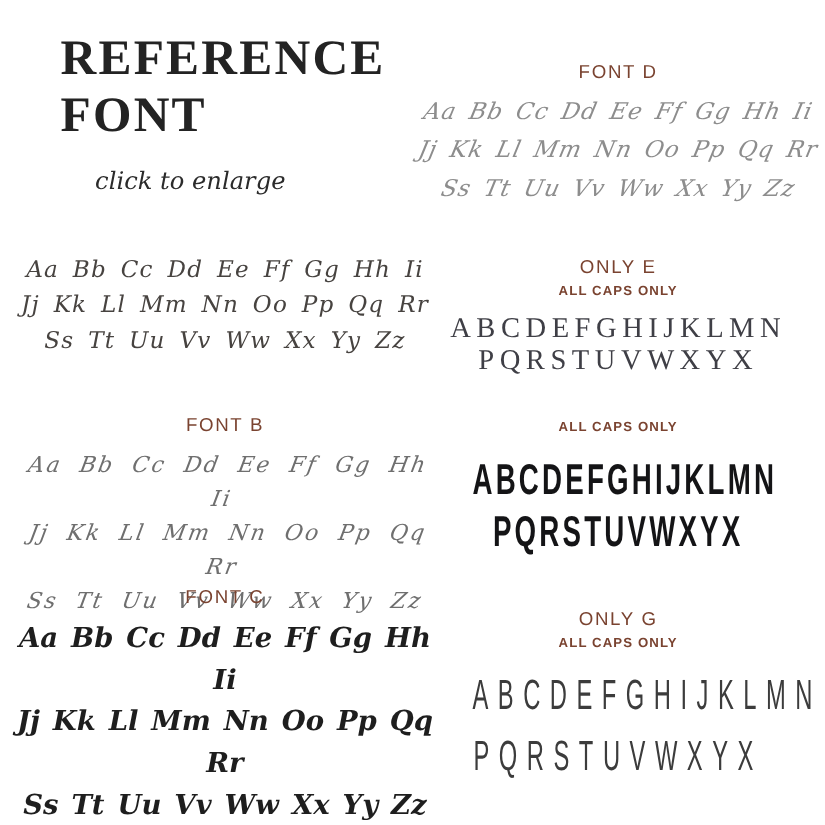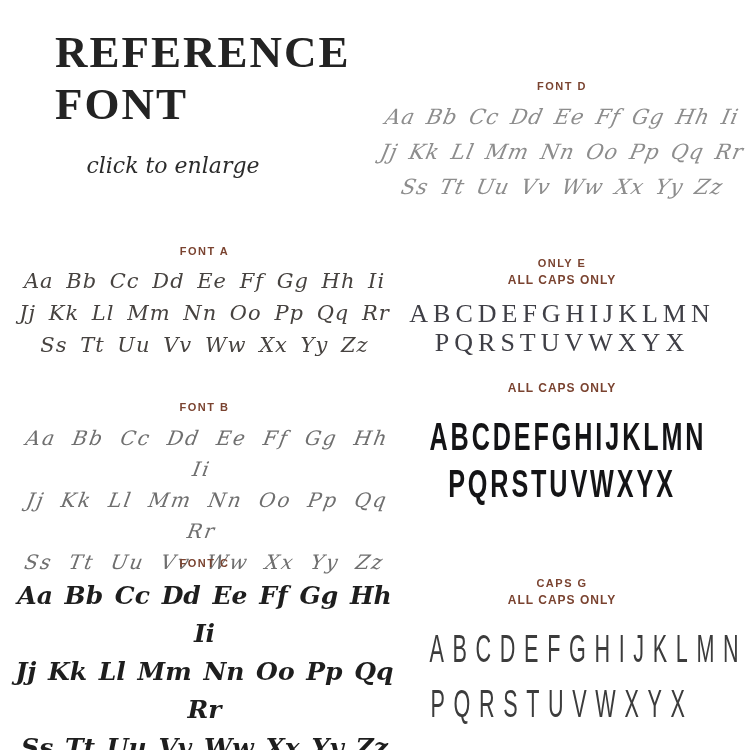--- a/index.html
+++ b/index.html
@@ -23,21 +23,21 @@
   .col-left  { left:12px;  width:385px; }
   .col-right { left:378px; width:368px; }
   .sec-a { top:221px; }
   .sec-b { top:377px; }
   .sec-c { top:533px; }
   .sec-d { top:56px;  }
   .sec-e { top:233px; }
   .sec-f { top:377px; }
   .sec-g { top:553px; }
   .flabel {
-    font-size:11px; font-weight:bold; letter-spacing:1.5px; color:#7a4330;margin-top:24px;
+    font-size:17px; font-weight:normal; letter-spacing:1.5px; color:#7a4330;
   }
   .caps-note {
     margin-top:4px; font-size:12px; font-weight:bold; letter-spacing:1px; color:#7a4330;
   }
   .sample { margin-top:8px; }
   
   .sample-a div {
     font-family:"DejaVu Serif", serif; font-style:italic;
     font-size:21px; line-height:32px; color:#474340;
     letter-spacing:1px; word-spacing:5px;
@@ -81,21 +81,20 @@
 
 <div class="page">
 
   <div class="title">
     <div>REFERENCE</div>
     <div>FONT</div>
   </div>
   <div class="subtitle">click to enlarge</div>
 
   <section class="section col-left sec-a">
-    <div class="flabel">FONT A</div>
     <div class="sample sample-a">
       <div>Aa Bb Cc Dd Ee Ff Gg Hh Ii</div>
       <div>Jj Kk Ll Mm Nn Oo Pp Qq Rr</div>
       <div>Ss Tt Uu Vv Ww Xx Yy Zz</div>
     </div>
   </section>
 
   <section class="section col-left sec-b">
     <div class="flabel">FONT B</div>
     <div class="sample sample-b">
@@ -134,21 +133,21 @@
 
   <section class="section col-right sec-f">
     <div class="caps-note">ALL CAPS ONLY</div>
     <div class="sample sample-f">
       <div>ABCDEFGHIJKLMN</div>
       <div>PQRSTUVWXYX</div>
     </div>
   </section>
 
   <section class="section col-right sec-g">
-    <div class="flabel">CAPS G</div>
+    <div class="flabel">ONLY G</div>
     <div class="caps-note">ALL CAPS ONLY</div>
     <div class="sample sample-g">
       <div>ABCDEFGHIJKLMN</div>
       <div>PQRSTUVWXYX</div>
     </div>
   </section>
 
 </div>
 
 </body></html>

